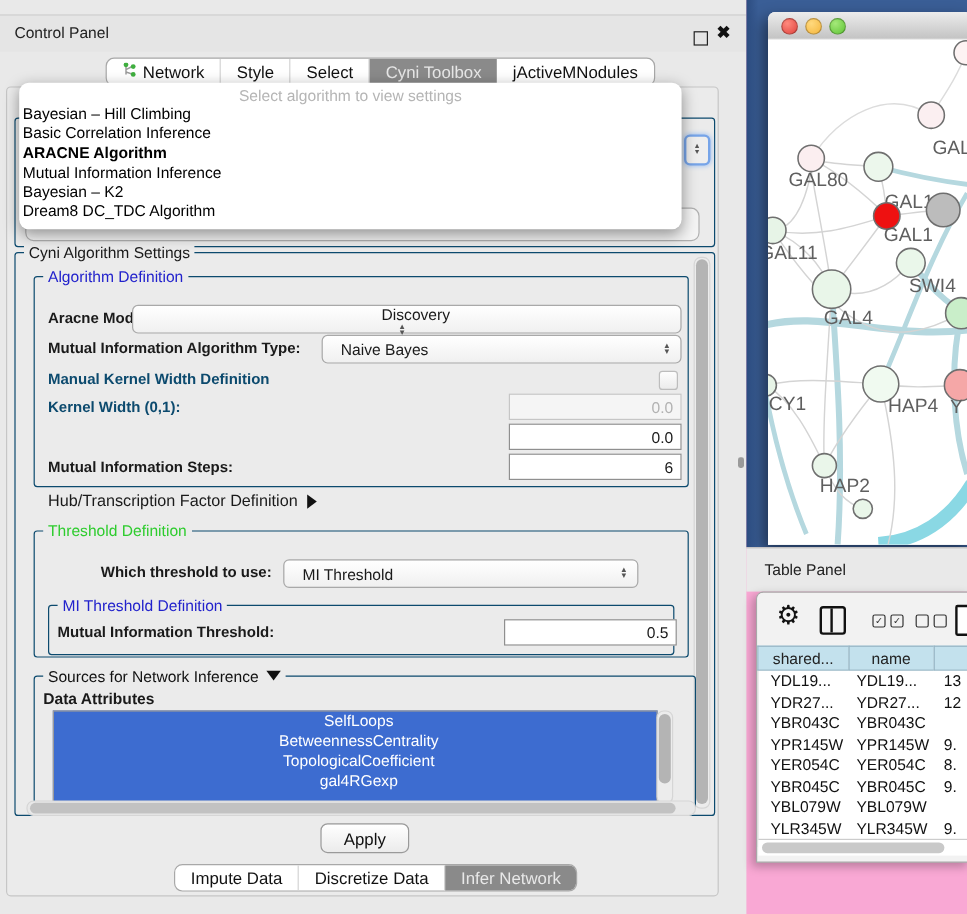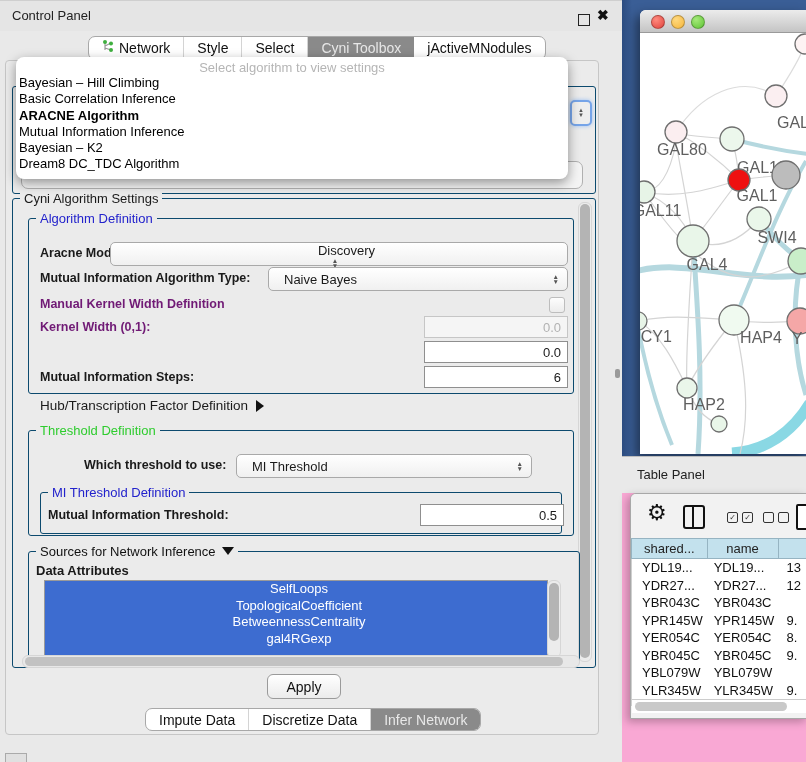--- a/index.html
+++ b/index.html
@@ -1,41 +1,41 @@
 <!DOCTYPE html>
 <html><head>
 <meta charset="utf-8">
 <style>
   html,body{margin:0;padding:0;}
   body{width:806px;height:762px;position:relative;overflow:hidden;
        font-family:"Liberation Sans",sans-serif;background:#e9e9e9;color:#1a1a1a;}
   .abs{position:absolute;}
   
-  #left{position:absolute;left:0;top:0;width:622px;height:548px;background:#e9e9e9;}
+  #left{position:absolute;left:0;top:12px;width:622px;height:548px;background:#e9e9e9;}
   #cp-header{position:absolute;left:0;top:0;width:622px;height:30px;background:#e5e5e5;border-top:1px solid #cfcfcf;}
   #cp-title{position:absolute;left:12px;top:7px;font-size:13px;color:#222;}
   #float-btn{position:absolute;left:578px;top:13px;width:10px;height:10px;border:1.6px solid #222;background:transparent;cursor:pointer;}
   #close-btn{position:absolute;left:597px;top:6px;font-size:14px;font-weight:bold;color:#111;cursor:pointer;}
   #top-tabs,#bottom-tabs{position:absolute;display:flex;align-items:stretch;background:#fff;
       border:1px solid #a8a8a8;border-radius:7px;overflow:hidden;}
   #top-tabs{left:88px;top:36px;height:22px;}
   #bottom-tabs{left:145px;top:708px;height:21px;}
   .tab{display:flex;align-items:center;gap:5px;padding:11px 13px;font-size:14px;color:#111;
        border-right:1px solid #d4d4d4;cursor:pointer;white-space:nowrap;}
   .tab:last-child{border-right:none;}
   .tab.sel{background:#8a8a8a;color:#e8e8e8;border-right:none;}
   #outer-panel{position:absolute;left:5px;top:60px;width:592px;height:673px;background:#ebebeb;
        border:1px solid #c6c6c6;border-radius:4px;}
   
   .group{position:absolute;border:1px solid #0c4a6e;border-radius:3px;}
   .gtitle{position:absolute;top:-8px;left:7px;background:#ebebeb;padding:0 4px;font-size:13px;white-space:nowrap;}
   .gtitle.blue{color:#2222cc;}
   .gtitle.green{color:#2ecc2e;}
   .lbl{position:absolute;font-size:12.5px;font-weight:bold;color:#1a1a1a;line-height:22px;white-space:nowrap;}
-  .lbl.dis{color:#701a75;}
+  .lbl.dis{color:#0c4a6e;}
   .combo{position:absolute;height:22px;border:1px solid #a9a9a9;border-radius:5px;
        background:linear-gradient(#ffffff,#f0f0f0);display:flex;align-items:center;
        justify-content:space-between;font-size:13px;cursor:pointer;}
   .combo .cv{padding-left:15px;}
   .updn{display:flex;flex-direction:column;align-items:center;margin-right:8px;color:#555;}
   .updn i{font-style:normal;font-size:6.5px;line-height:5px;}
   .field{position:absolute;height:20px;border:1px solid #8f8f8f;background:#fff;font-size:13px;
        display:flex;align-items:center;justify-content:flex-end;padding-right:6px;}
   .field.dis{border-color:#c6c6c6;background:#f5f5f5;color:#b2b2b2;}
   .checkbox{position:absolute;width:14px;height:14px;border:1px solid #bdbdbd;border-radius:3px;
@@ -211,22 +211,22 @@
   </div>
   <span class="lbl" style="left:48px;top:504px;">Mutual Information Threshold:</span>
   <div class="field" style="left:420px;top:504px;width:136px;">0.5</div>
 
   <div class="group" style="left:28px;top:551px;width:550px;height:109px;">
     <span class="gtitle" style="color:#111;"><span>Sources for Network Inference</span><span class="tri-d"></span></span>
   </div>
   <span class="lbl" style="left:36px;top:560px;font-size:13px;">Data Attributes</span>
   <div id="attr-list" style="background: rgb(61, 108, 208); text-align: center;">
       <div class="attr-row">SelfLoops</div>
+      <div class="attr-row">BetweennessCentrality</div>
       <div class="attr-row">TopologicalCoefficient</div>
-      <div class="attr-row">BetweennessCentrality</div>
       <div class="attr-row">gal4RGexp</div>
     </div>
   <div class="vscroll" style="left:547px;top:580px;width:12px;height:76px;">
     <div class="vthumb" style="top:2px;height:58px;"></div>
   </div>
   <div class="hscroll" style="left:22px;top:655px;width:556px;height:11px;">
     <div class="hthumb" style="left:2px;width:538px;"></div>
   </div>
 
   <div id="apply-btn">Apply</div>

